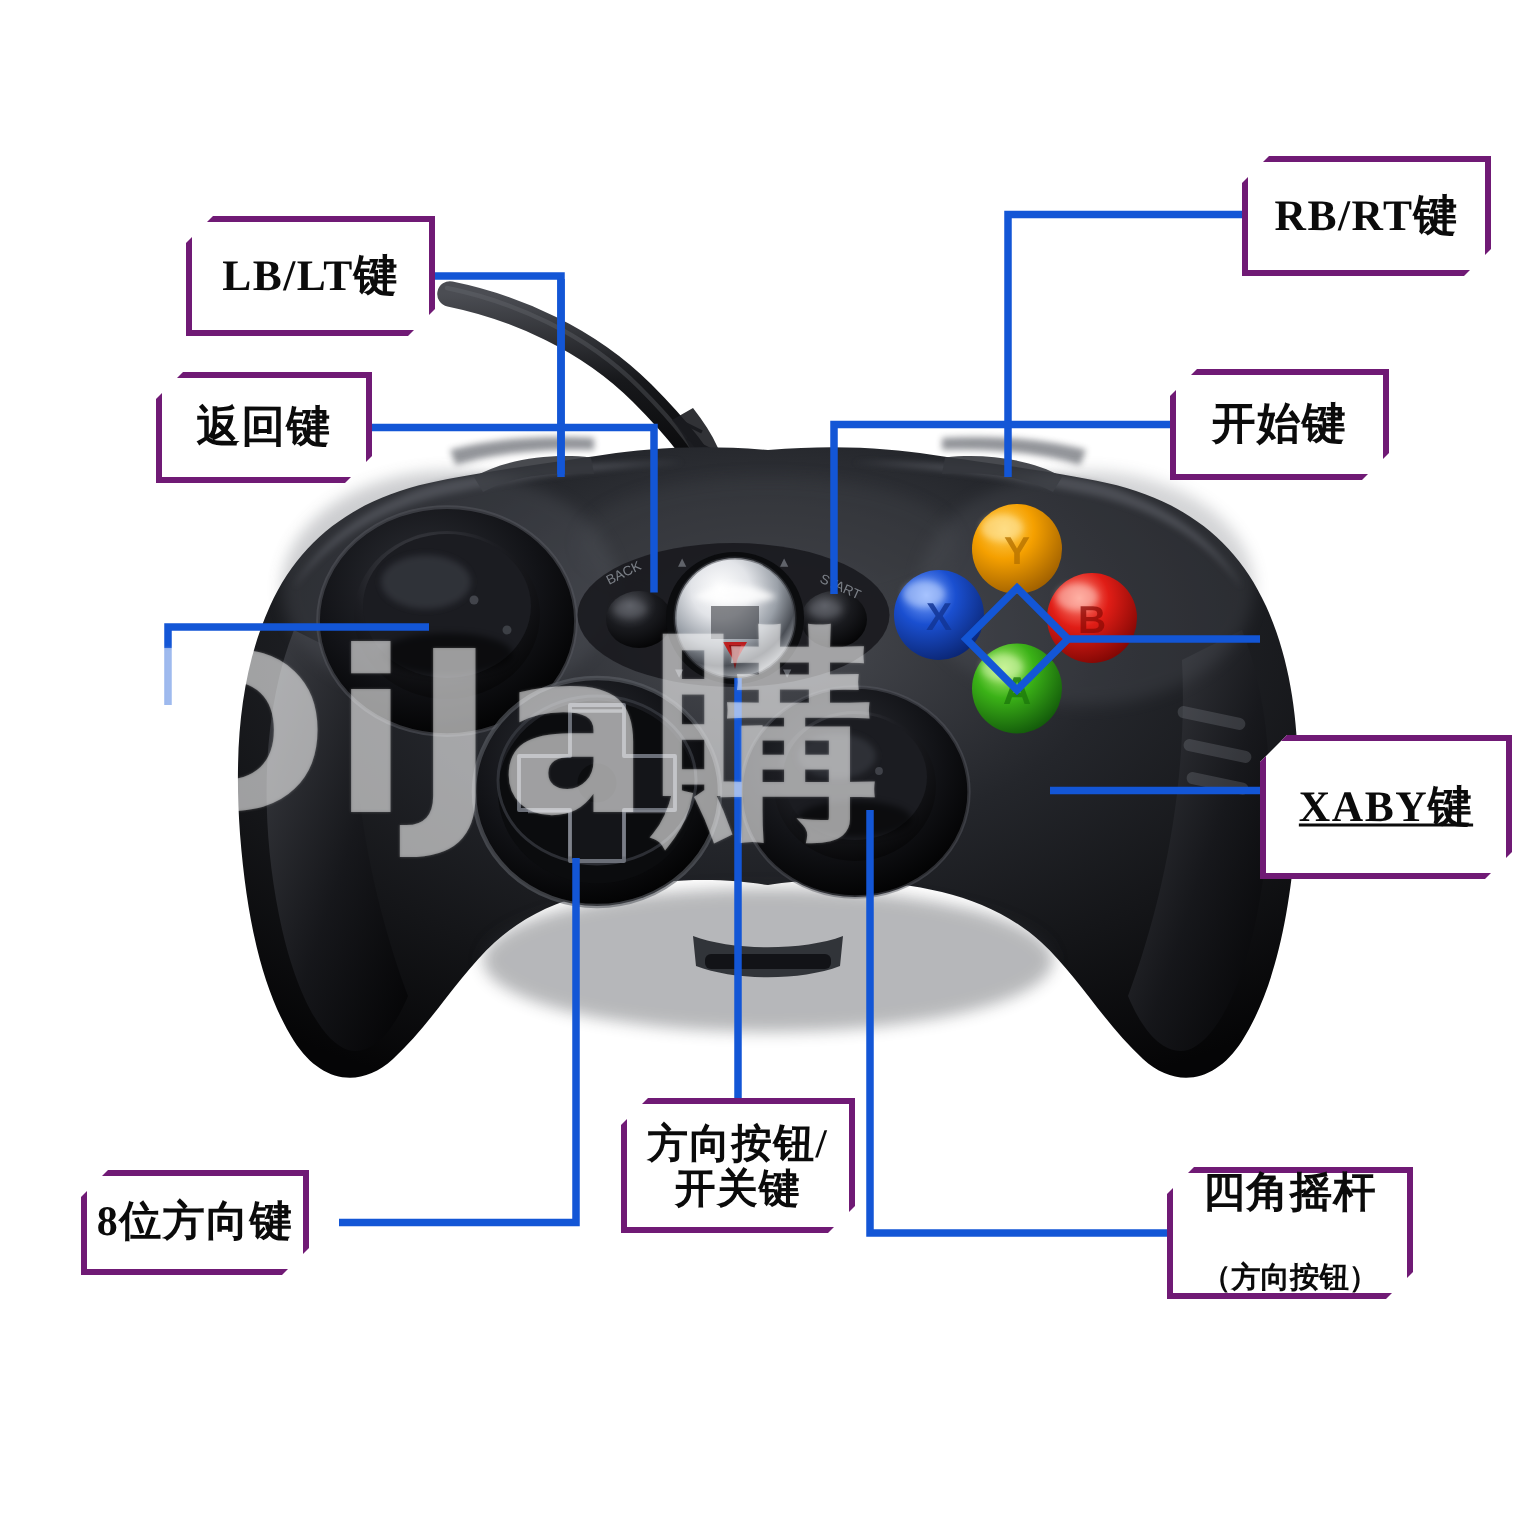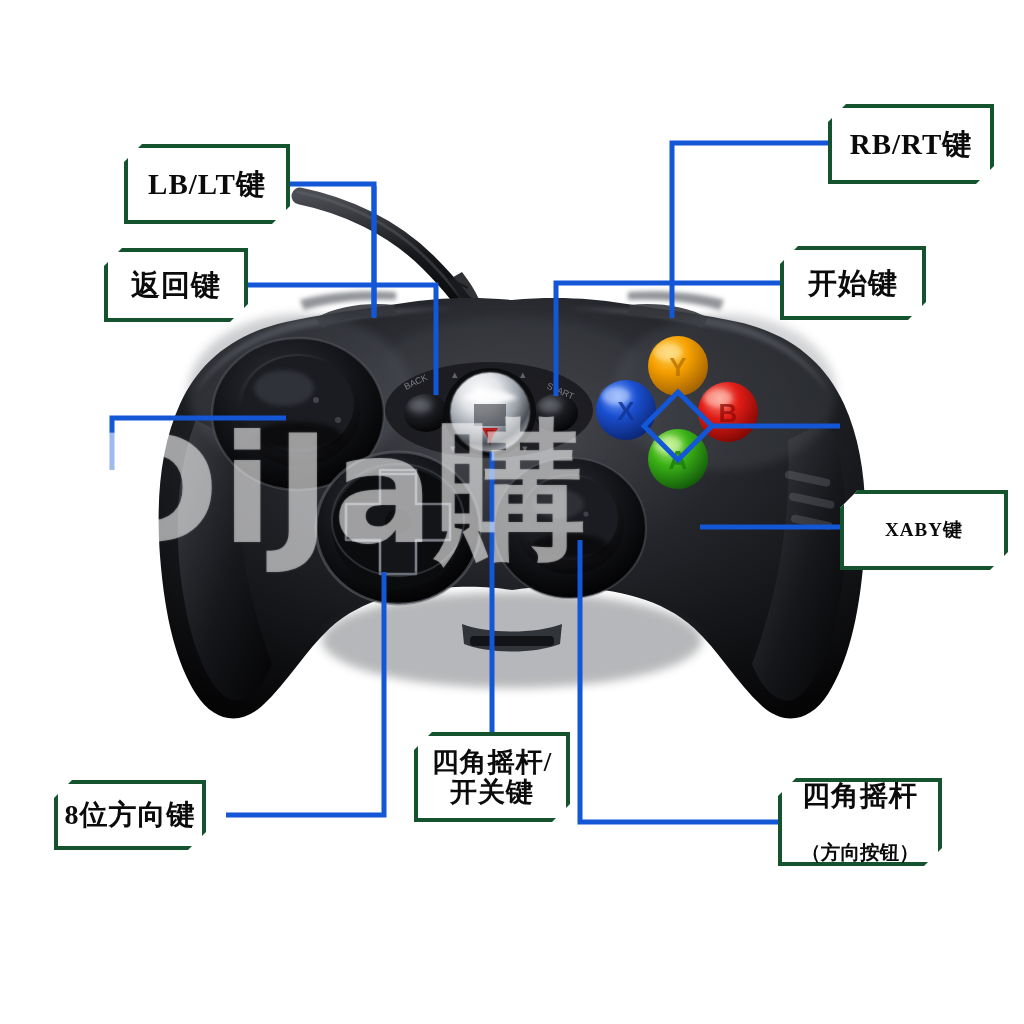--- a/index.html
+++ b/index.html
@@ -30,21 +30,21 @@
     pointer-events:none;
     white-space:nowrap;
     line-height:1;
   }
 
   
   .cal{
     position:absolute;
     box-sizing:border-box;
     background:#ffffff;
-    border:4px solid #14532d;
+    border:4px solid #701a75;
     display:flex;
     align-items:center;
     justify-content:center;
     text-align:center;
     color:#0b0b0b;
     font-weight:700;
     line-height:1.12;
     letter-spacing:1px;
     white-space:pre-line;
     
@@ -53,21 +53,21 @@
   }
   .cal span{display:block;}
   .sub{font-size:0.70em;letter-spacing:0px;}
 
   
   #cal-lblt   {left:124px; top:144px;  width:166px; height:80px;  font-size:29px;}
   #cal-back   {left:104px; top:248px;  width:144px; height:74px;  font-size:29px;}
   #cal-rbrt   {left:828px; top:104px;  width:166px; height:80px;  font-size:29px;}
   #cal-start  {left:780px; top:246px;  width:146px; height:74px;  font-size:29px;justify-content:center;}
   #cal-omni   {left:38px;  top:470px;  width:142px; height:96px;  font-size:27px;}
-  #cal-xaby   {left:840px; top:490px;  width:168px; height:80px;  font-size:19px;}
+  #cal-xaby   {left:840px; top:490px;  width:168px; height:96px;  font-size:29px;text-decoration:underline;}
   #cal-dpad   {left:54px;  top:780px;  width:152px; height:70px;  font-size:28px;}
   #cal-home   {left:414px; top:732px;  width:156px; height:90px;  font-size:27px;}
   #cal-stick  {left:778px; top:778px;  width:164px; height:88px;  font-size:28px;}
 </style>
 </head>
 <body>
 
 <div id="stage">
 
   <svg id="art" viewBox="0 0 1024 1024">
@@ -351,21 +351,21 @@
 
   <div class="cal" id="cal-xaby">
     <span>XABY键</span>
   </div>
 
   <div class="cal" id="cal-dpad">
     <span>8位方向键</span>
   </div>
 
   <div class="cal" id="cal-home">
-    <span>四角摇杆/
+    <span>方向按钮/
 开关键</span>
   </div>
 
   <div class="cal" id="cal-stick">
     <div>
       <span>四角摇杆</span>
       <span class="sub">（方向按钮）</span>
     </div>
   </div>
 

